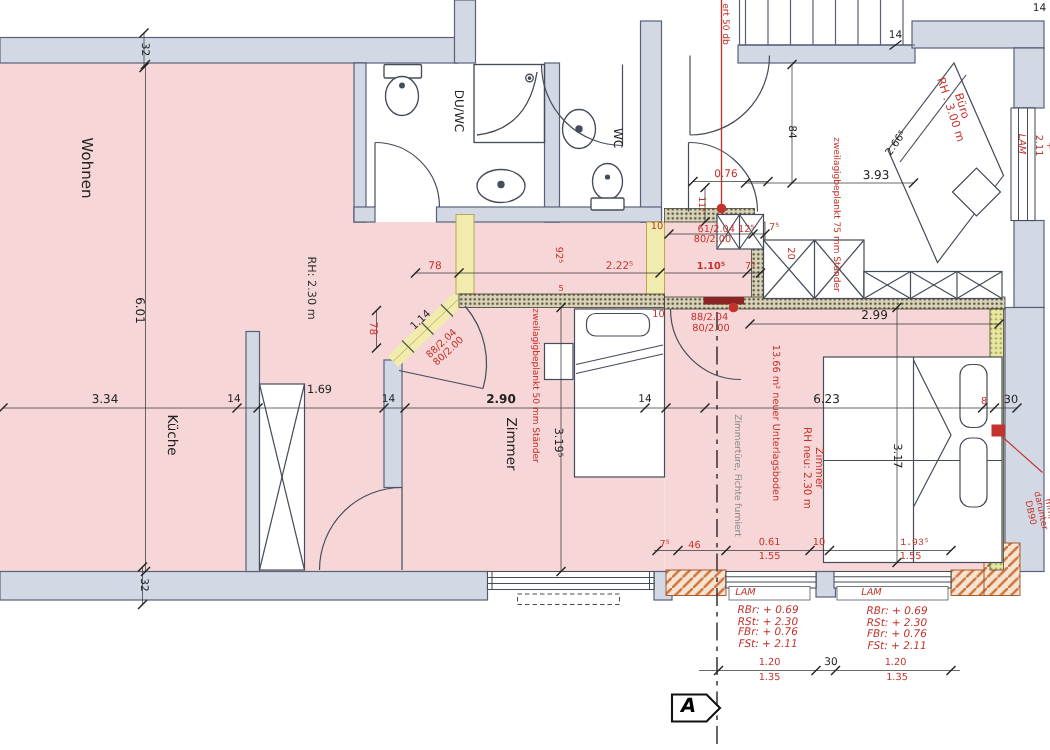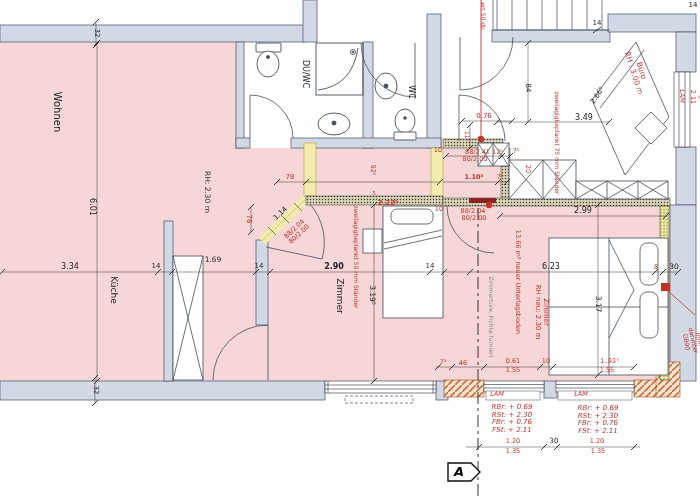--- a/index.html
+++ b/index.html
@@ -285,43 +285,43 @@
     <span class="lbl" style="left: 70px; top: 267px; color: rgb(34, 34, 34); font-size: 8px; font-weight: normal; font-style: normal; transform: translate(-50%, -50%) rotate(0deg);">3.34</span>
     <span class="lbl" style="left: 156px; top: 267px; color: rgb(34, 34, 34); font-size: 7px; font-weight: normal; font-style: normal; transform: translate(-50%, -50%) rotate(0deg);">14</span>
     <span class="lbl" style="left: 213px; top: 260px; color: rgb(34, 34, 34); font-size: 7.5px; font-weight: normal; font-style: normal; transform: translate(-50%, -50%) rotate(0deg);">1.69</span>
     <span class="lbl" style="left: 259px; top: 267px; color: rgb(34, 34, 34); font-size: 7px; font-weight: normal; font-style: normal; transform: translate(-50%, -50%) rotate(0deg);">14</span>
     <span class="lbl" style="left: 334px; top: 267px; color: rgb(34, 34, 34); font-size: 8px; font-weight: bold; font-style: normal; transform: translate(-50%, -50%) rotate(0deg);">2.90</span>
     <span class="lbl" style="left: 430px; top: 267px; color: rgb(34, 34, 34); font-size: 7px; font-weight: normal; font-style: normal; transform: translate(-50%, -50%) rotate(0deg);">14</span>
     <span class="lbl" style="left: 372px; top: 295px; color: rgb(34, 34, 34); font-size: 7.5px; font-weight: normal; font-style: normal; transform: translate(-50%, -50%) rotate(90deg);">3.19⁵</span>
     <span class="lbl" style="left: 96px; top: 33px; color: rgb(34, 34, 34); font-size: 7px; font-weight: normal; font-style: normal; transform: translate(-50%, -50%) rotate(90deg);">32</span>
     <span class="lbl" style="left: 95px; top: 390px; color: rgb(34, 34, 34); font-size: 7px; font-weight: normal; font-style: normal; transform: translate(-50%, -50%) rotate(90deg);">32</span>
     <span class="lbl" style="left: 290px; top: 178px; color: rgb(196, 51, 43); font-size: 7px; font-weight: normal; font-style: normal; transform: translate(-50%, -50%) rotate(0deg);">78</span>
-    <span class="lbl" style="left: 388px; top: 178px; color: rgb(196, 51, 43); font-size: 7px; font-weight: bold; font-style: normal; transform: translate(-50%, -50%) rotate(0deg); margin-top: 26px;">2.22⁵</span>
+    <span class="lbl" style="left: 413px; top: 178px; color: rgb(196, 51, 43); font-size: 7px; font-weight: normal; font-style: normal; transform: translate(-50%, -50%) rotate(0deg);">2.22⁵</span>
     <span class="lbl" style="left: 372px; top: 170px; color: rgb(196, 51, 43); font-size: 6.5px; font-weight: normal; font-style: normal; transform: translate(-50%, -50%) rotate(90deg);">92⁵</span>
     <span class="lbl" style="left: 248px; top: 219px; color: rgb(196, 51, 43); font-size: 7px; font-weight: normal; font-style: normal; transform: translate(-50%, -50%) rotate(90deg);">78</span>
     <span class="lbl" style="left: 281px; top: 214px; color: rgb(34, 34, 34); font-size: 7px; font-weight: normal; font-style: normal; transform: translate(-50%, -50%) rotate(-43deg);">1.14</span>
     <span class="lbl" style="left: 297px; top: 232px; color: rgb(196, 51, 43); font-size: 6.5px; font-weight: normal; font-style: normal; transform: translate(-50%, -50%) rotate(-43deg);">88/2.04
 80/2.00</span>
     <span class="lbl" style="left: 356px; top: 257px; color: rgb(196, 51, 43); font-size: 6px; font-weight: normal; font-style: normal; transform: translate(-50%, -50%) rotate(90deg);">zweilagigbeplankt 50 mm Ständer</span>
     <span class="lbl" style="left: 438px; top: 151px; color: rgb(196, 51, 43); font-size: 6.5px; font-weight: normal; font-style: normal; transform: translate(-50%, -50%) rotate(0deg);">10</span>
-    <span class="lbl" style="left: 484px; top: 153px; color: rgb(196, 51, 43); font-size: 6.5px; font-weight: normal; font-style: normal; transform: translate(-50%, -50%) rotate(0deg);">88/2.41  12⁵</span>
+    <span class="lbl" style="left: 484px; top: 153px; color: rgb(196, 51, 43); font-size: 6.5px; font-weight: normal; font-style: normal; transform: translate(-50%, -50%) rotate(0deg);">61/2.04  12⁵</span>
     <span class="lbl" style="left: 475px; top: 160px; color: rgb(196, 51, 43); font-size: 6.5px; font-weight: normal; font-style: normal; transform: translate(-50%, -50%) rotate(0deg);">80/2.00</span>
     <span class="lbl" style="left: 516px; top: 152px; color: rgb(196, 51, 43); font-size: 6.5px; font-weight: normal; font-style: normal; transform: translate(-50%, -50%) rotate(0deg);">7⁵</span>
     <span class="lbl" style="left: 474px; top: 178px; color: rgb(196, 51, 43); font-size: 6.5px; font-weight: bold; font-style: normal; transform: translate(-50%, -50%) rotate(0deg);">1.10⁵</span>
     <span class="lbl" style="left: 500px; top: 178px; color: rgb(196, 51, 43); font-size: 6.5px; font-weight: normal; font-style: normal; transform: translate(-50%, -50%) rotate(0deg);">7⁵</span>
     <span class="lbl" style="left: 527px; top: 169px; color: rgb(196, 51, 43); font-size: 6.5px; font-weight: normal; font-style: normal; transform: translate(-50%, -50%) rotate(90deg);">20</span>
     <span class="lbl" style="left: 439px; top: 210px; color: rgb(196, 51, 43); font-size: 6.5px; font-weight: normal; font-style: normal; transform: translate(-50%, -50%) rotate(0deg);">10</span>
     <span class="lbl" style="left: 473px; top: 212px; color: rgb(196, 51, 43); font-size: 6.5px; font-weight: normal; font-style: normal; transform: translate(-50%, -50%) rotate(0deg);">88/2.04</span>
     <span class="lbl" style="left: 474px; top: 219px; color: rgb(196, 51, 43); font-size: 6.5px; font-weight: normal; font-style: normal; transform: translate(-50%, -50%) rotate(0deg);">80/2.00</span>
     <span class="lbl" style="left: 484px; top: 117px; color: rgb(196, 51, 43); font-size: 7px; font-weight: normal; font-style: normal; transform: translate(-50%, -50%) rotate(0deg);">0.76</span>
     <span class="lbl" style="left: 467px; top: 136px; color: rgb(196, 51, 43); font-size: 6px; font-weight: normal; font-style: normal; transform: translate(-50%, -50%) rotate(90deg);">11⁵</span>
     <span class="lbl" style="left: 483px; top: 16px; color: rgb(196, 51, 43); font-size: 6px; font-weight: normal; font-style: normal; transform: translate(-50%, -50%) rotate(90deg);">ert 50 db</span>
     <span class="lbl" style="left: 557px; top: 143px; color: rgb(196, 51, 43); font-size: 6px; font-weight: normal; font-style: normal; transform: translate(-50%, -50%) rotate(90deg);">zweilagigbeplankt 75 mm Ständer</span>
     <span class="lbl" style="left: 527px; top: 88px; color: rgb(34, 34, 34); font-size: 7px; font-weight: normal; font-style: normal; transform: translate(-50%, -50%) rotate(90deg);">84</span>
-    <span class="lbl" style="left: 584px; top: 118px; color: rgb(34, 34, 34); font-size: 8px; font-weight: normal; font-style: normal; transform: translate(-50%, -50%) rotate(0deg);">3.49</span>
+    <span class="lbl" style="left: 584px; top: 118px; color: rgb(34, 34, 34); font-size: 8px; font-weight: normal; font-style: normal; transform: translate(-50%, -50%) rotate(0deg);">3.93</span>
     <span class="lbl" style="left: 598px; top: 96px; color: rgb(34, 34, 34); font-size: 7px; font-weight: normal; font-style: normal; transform: translate(-50%, -50%) rotate(-55deg);">2.66⁵</span>
     <span class="lbl" style="left: 637px; top: 72px; color: rgb(196, 51, 43); font-size: 7.5px; font-weight: normal; font-style: normal; transform: translate(-50%, -50%) rotate(72deg);">Büro
 RH : 3.00 m</span>
     <span class="lbl" style="left: 597px; top: 24px; color: rgb(34, 34, 34); font-size: 7px; font-weight: normal; font-style: normal; transform: translate(-50%, -50%) rotate(0deg);">14</span>
     <span class="lbl" style="left: 693px; top: 6px; color: rgb(34, 34, 34); font-size: 7px; font-weight: normal; font-style: normal; transform: translate(-50%, -50%) rotate(0deg);">14</span>
     <span class="lbl" style="left: 681px; top: 96px; color: rgb(196, 51, 43); font-size: 6.5px; font-weight: normal; font-style: italic; transform: translate(-50%, -50%) rotate(90deg);">LAM</span>
     <span class="lbl" style="left: 699px; top: 97px; color: rgb(196, 51, 43); font-size: 6.5px; font-weight: normal; font-style: normal; transform: translate(-50%, -50%) rotate(90deg);">FBr. + 2.11</span>
     <span class="lbl" style="left: 583px; top: 211px; color: rgb(34, 34, 34); font-size: 8px; font-weight: normal; font-style: normal; transform: translate(-50%, -50%) rotate(0deg);">2.99</span>
     <span class="lbl" style="left: 517px; top: 282px; color: rgb(196, 51, 43); font-size: 6.5px; font-weight: normal; font-style: normal; transform: translate(-50%, -50%) rotate(90deg);">13.66 m² neuer Unterlagsboden</span>
     <span class="lbl" style="left: 541px; top: 312px; color: rgb(196, 51, 43); font-size: 7px; font-weight: normal; font-style: normal; transform: translate(-50%, -50%) rotate(90deg);">Zimmer

